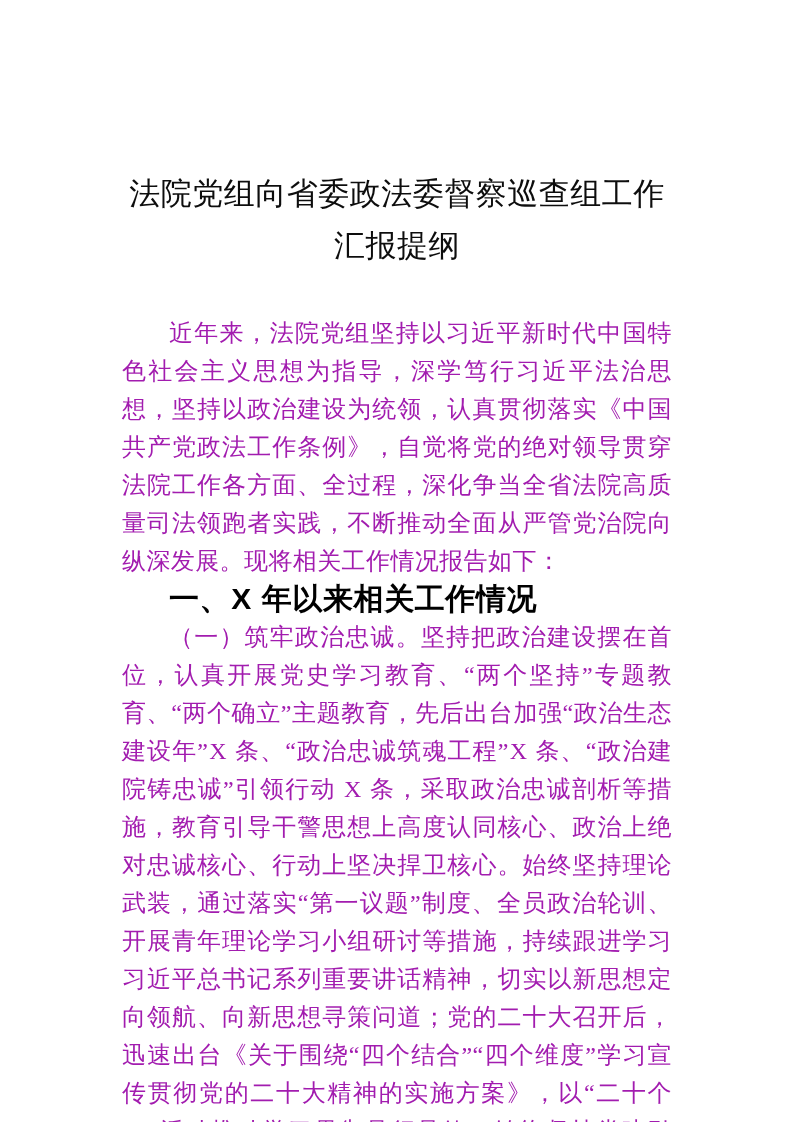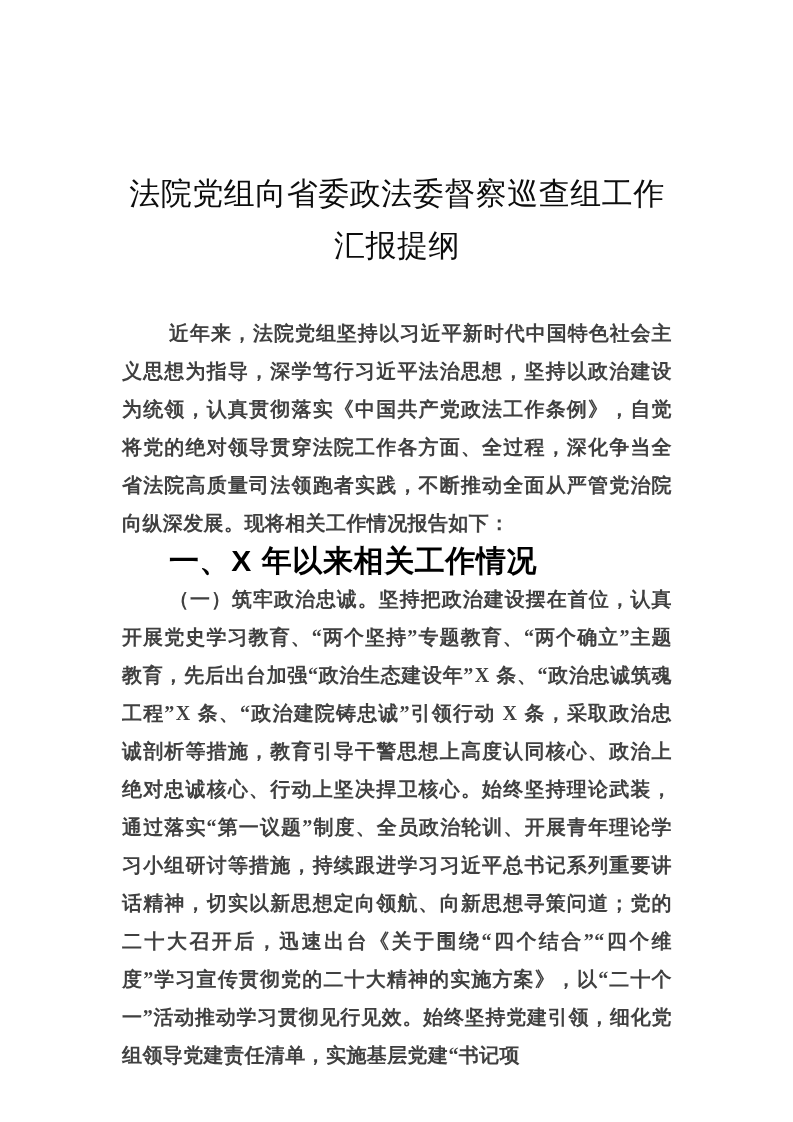--- a/index.html
+++ b/index.html
@@ -42,30 +42,29 @@
     letter-spacing: 0.5px;
     margin: 0;
     padding-top: 128px;
     font-weight: 400;
     color: #0d0d0d;
   }
 
   
   .body-para {
     font-family: "Liberation Serif", "DejaVu Serif", serif;
-    font-size: 20px;
+    font-size: 24px;
     line-height: 38px;
     text-align: justify;
     text-align-last: left;
     text-indent: 47px;
     margin: 0;
     letter-spacing: 0.4px;
-    color: #404040;
+    color: #a21caf;
     word-break: break-all;
-    font-weight: bold;
   }
 
   .spacer-title-body {
     height: 42px;
   }
 
   
   .section-heading {
     font-family: "Liberation Sans", "DejaVu Sans", sans-serif;
     font-size: 30px;

